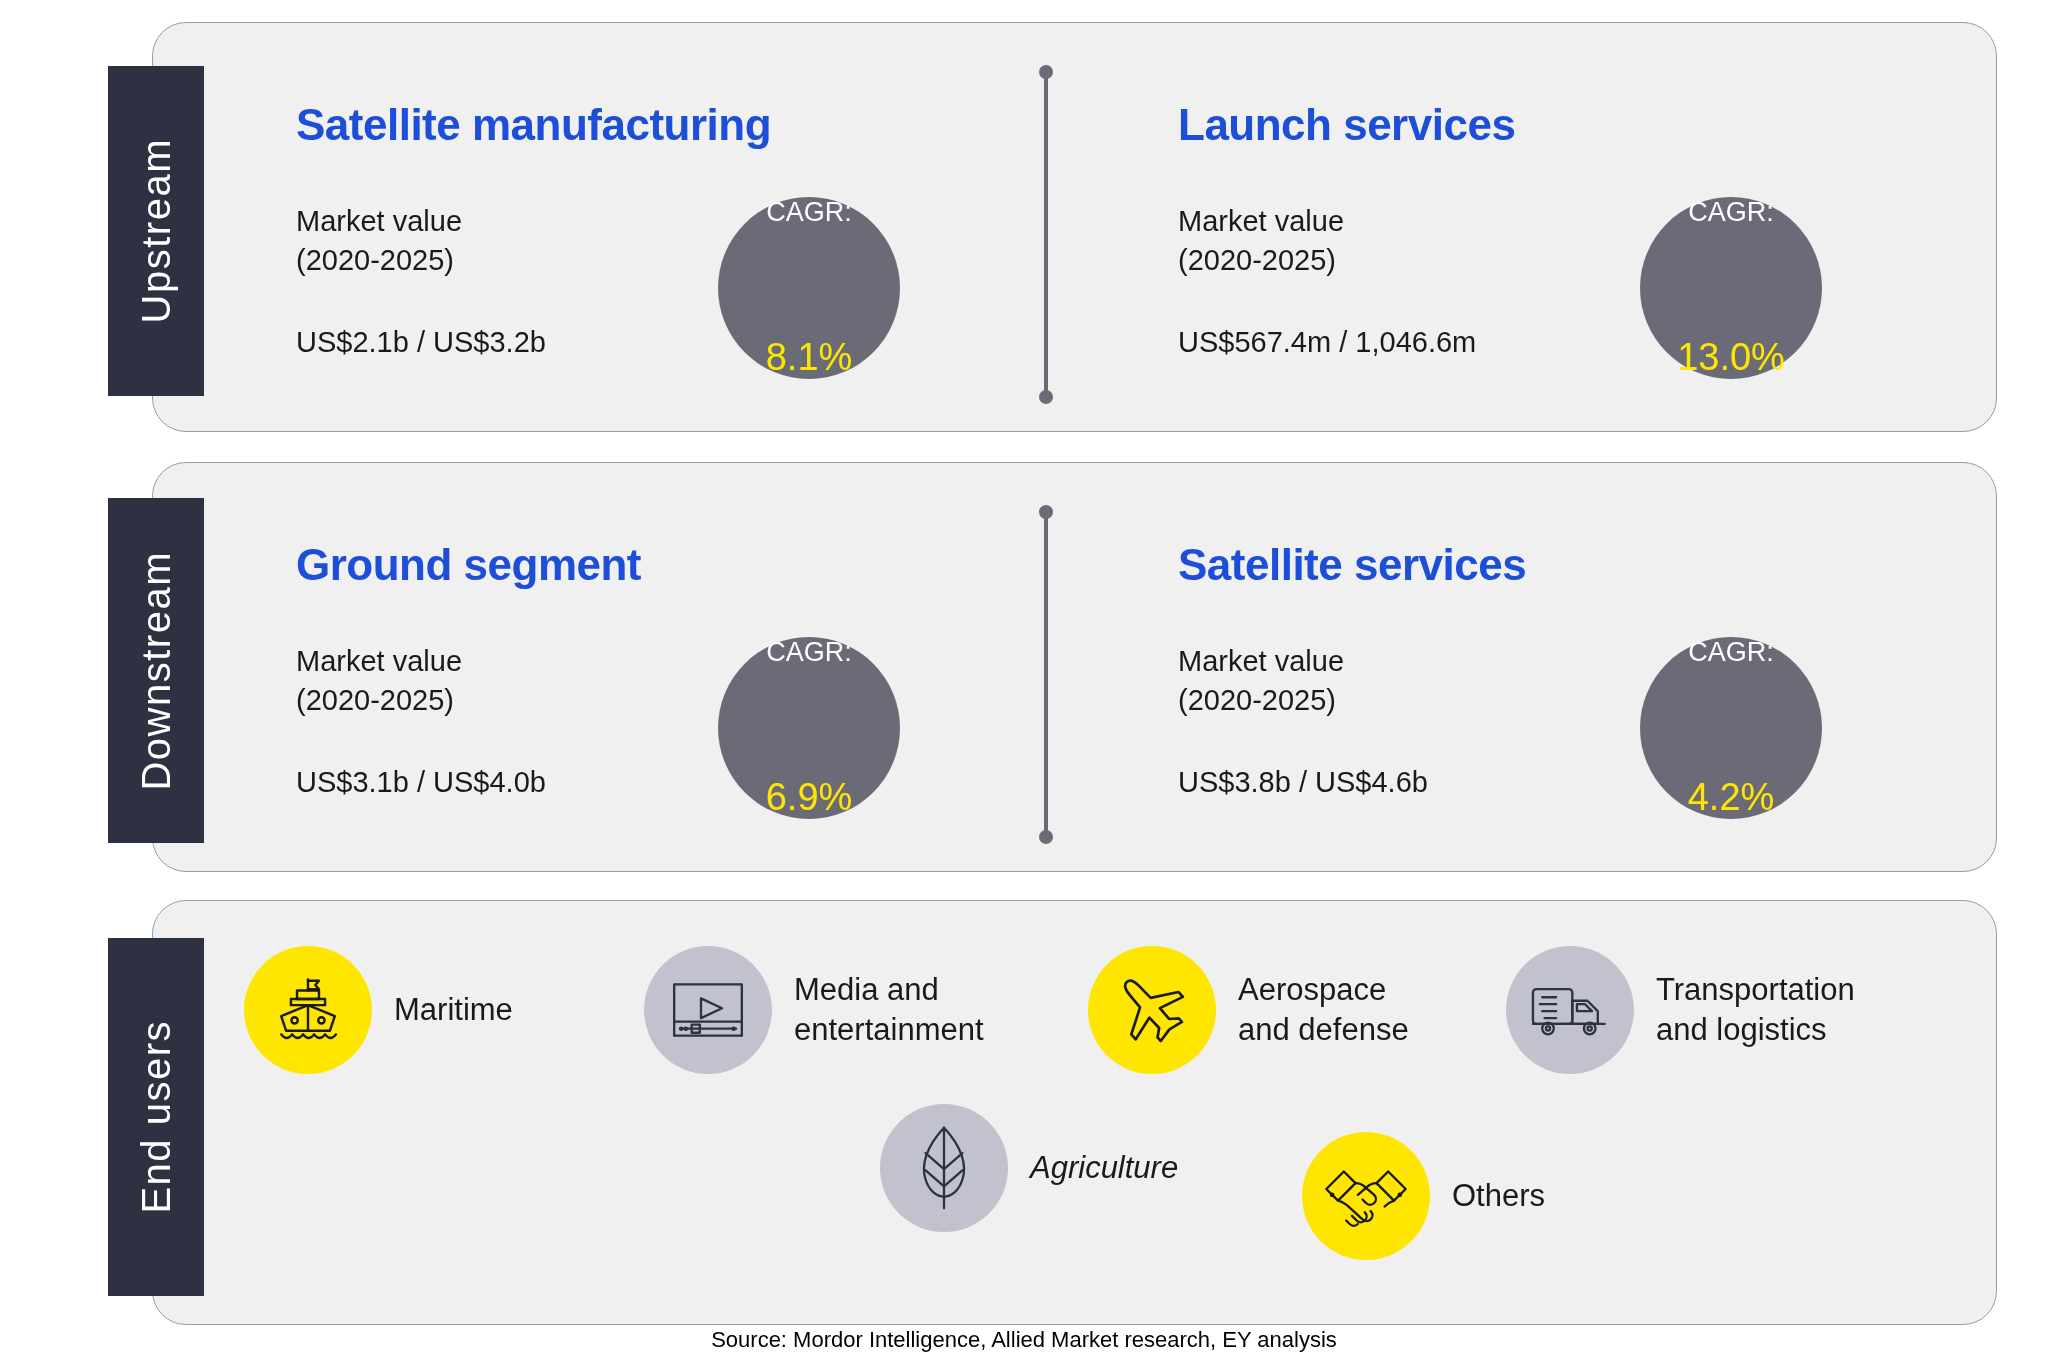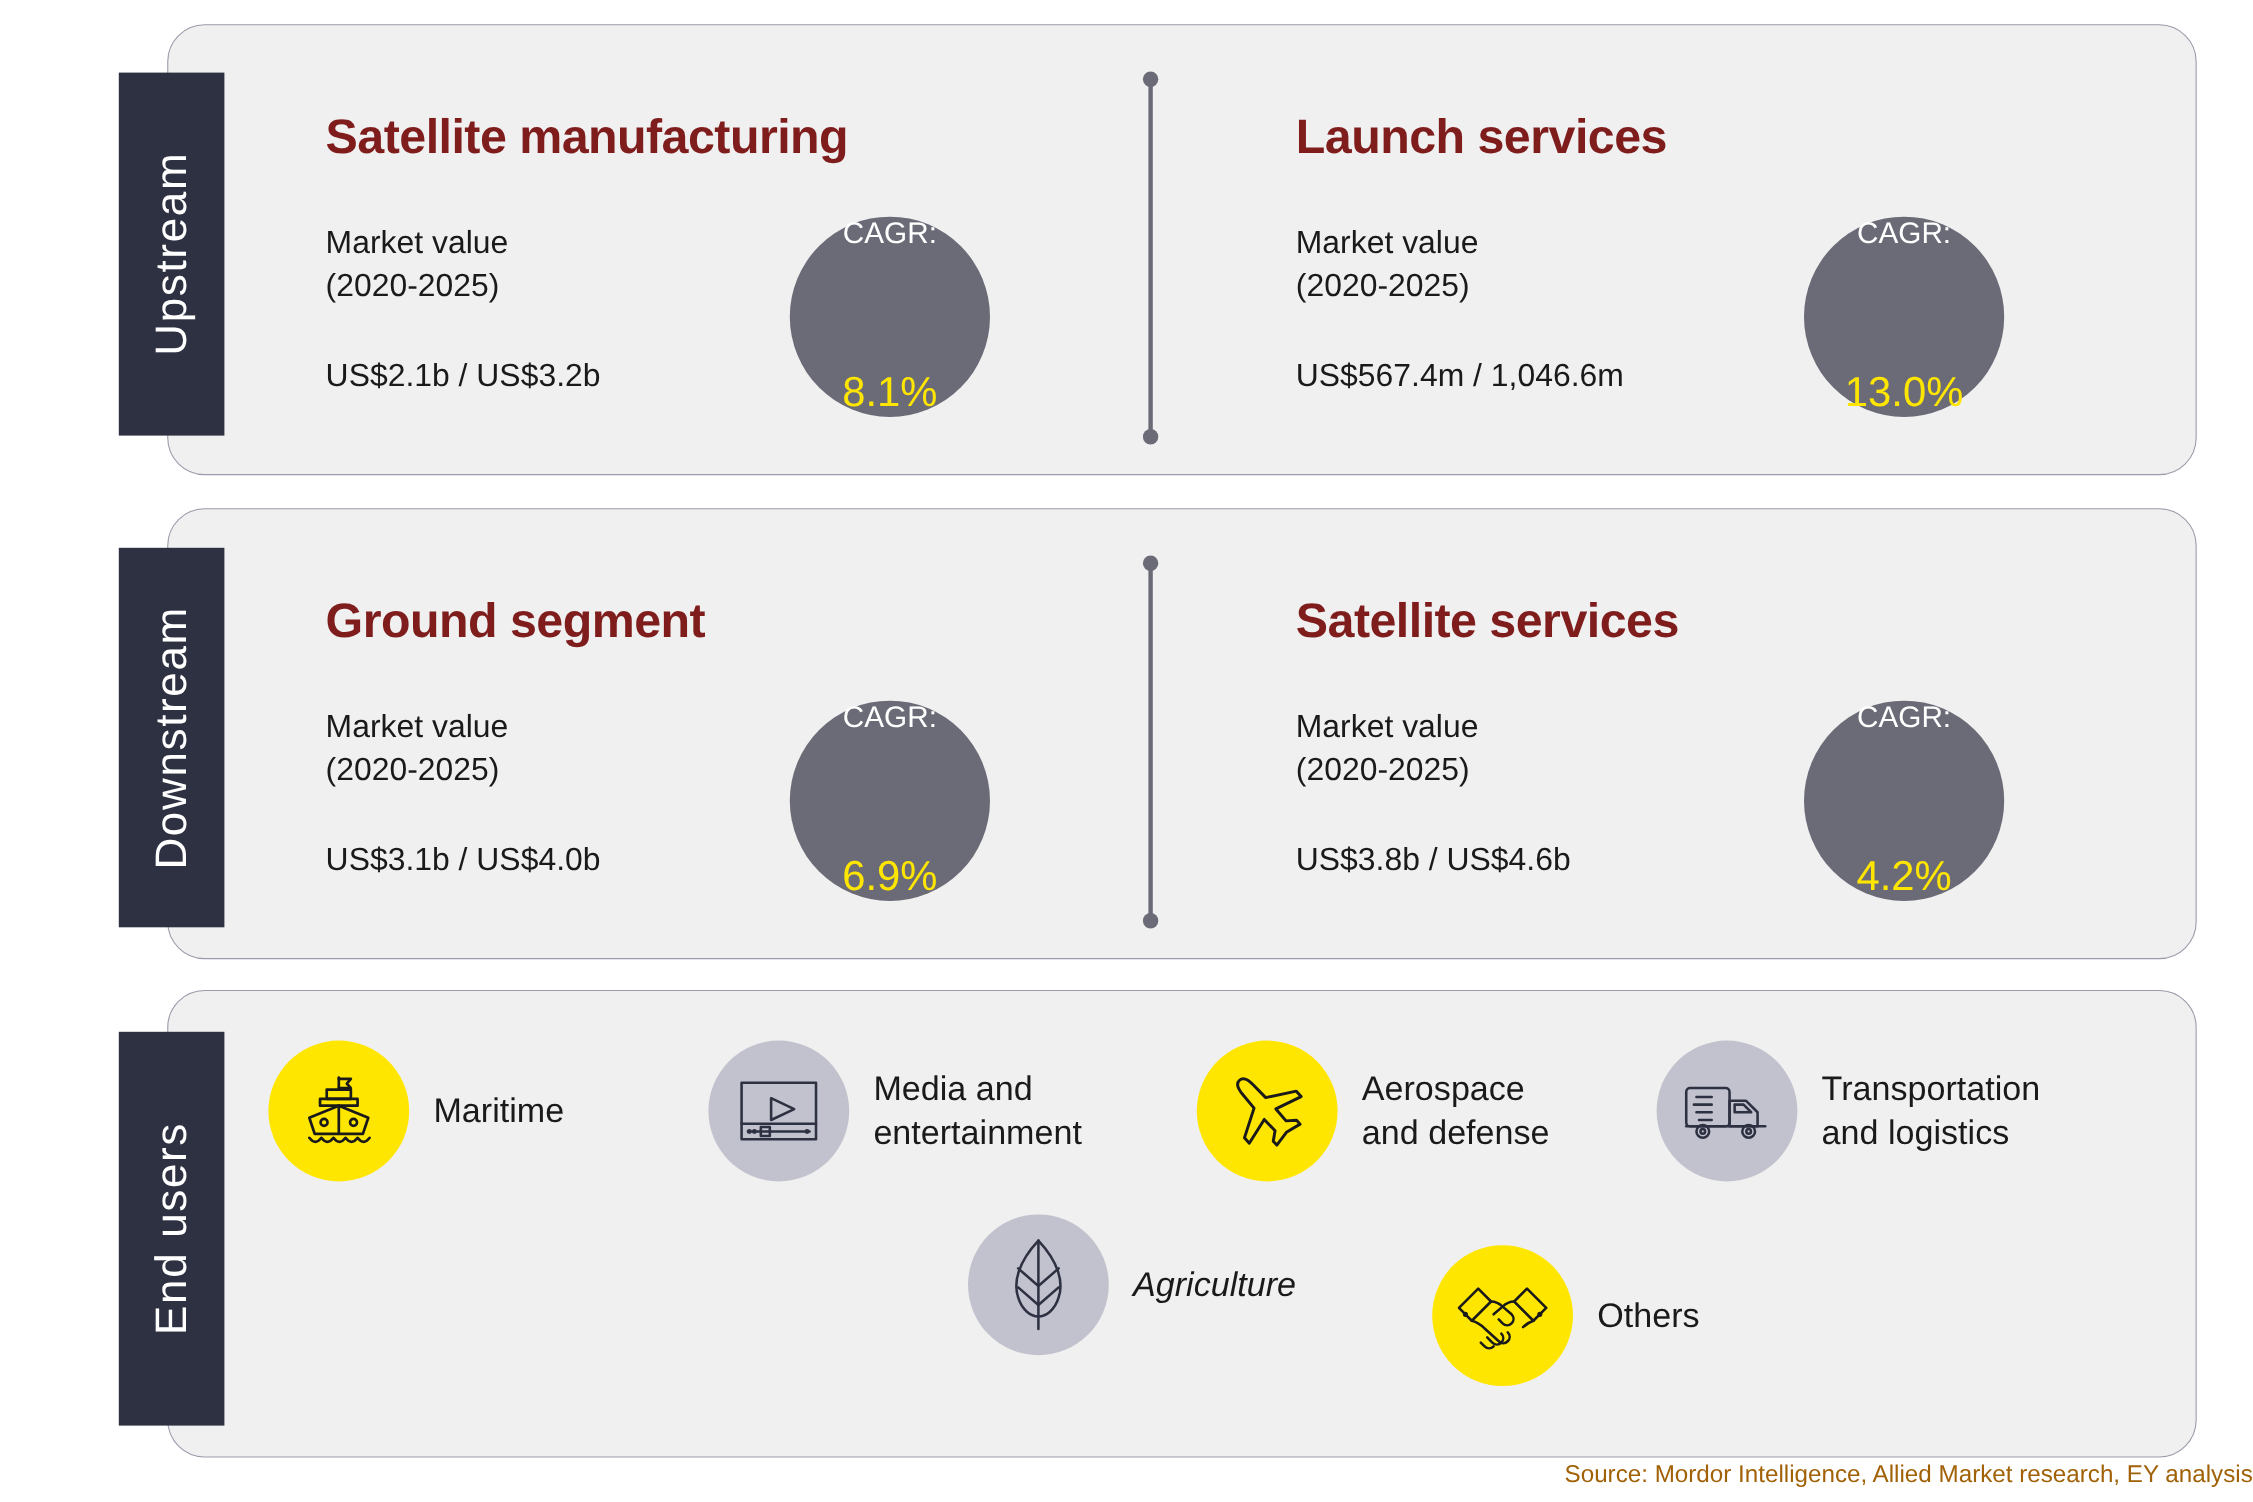--- a/index.html
+++ b/index.html
@@ -60,21 +60,21 @@
   .divider::before { top: -7px; }
   .divider::after  { bottom: -7px; }
   #divider-1 { left: 1044px; top: 72px;  height: 325px; }
   #divider-2 { left: 1044px; top: 512px; height: 325px; }
 
   
   .segment { position: absolute; }
   .seg-title {
     font-size: 44px;
     font-weight: bold;
-    color: #7f1d1d;
+    color: #1d4ed8;
     letter-spacing: -0.5px;
     white-space: nowrap;
   }
   .seg-body {
     margin-top: 52px;
     font-size: 29px;
     line-height: 1.33;
     color: #1a1a1a;
     white-space: nowrap;
   }
@@ -117,23 +117,23 @@
     color: #1a1a1a;
     line-height: 1.28;
     white-space: pre-line;
   }
 
   
   #source-note {
     position: absolute;
     left: 0; top: 1327px;
     width: 2048px;
-    text-align: right;
+    text-align: center;
     font-size: 22px;
-    color: #a16207;
+    color: #000000;
   }
 </style>
 </head>
 <body>
 
 <div class="canvas">
 
   <div class="panel" id="panel-upstream"></div>
   <div class="side-tab" id="tab-upstream">
     <span>Upstream</span>

